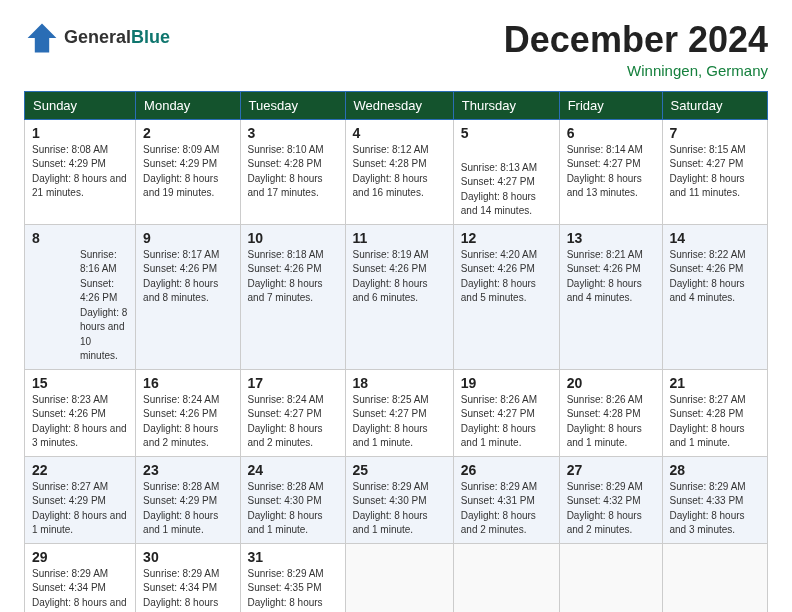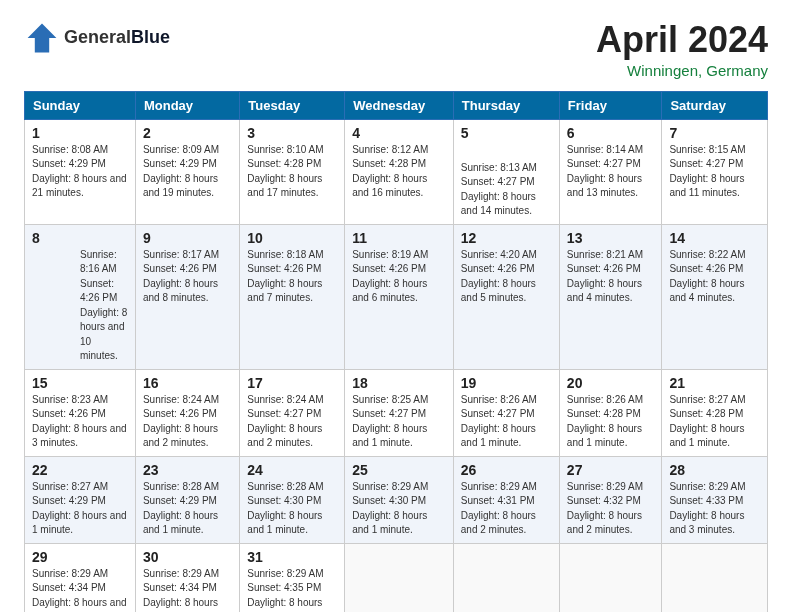--- a/index.html
+++ b/index.html
@@ -27,21 +27,21 @@
       line-height: 1.1;
     }
     .logo-general {
       font-size: 18px;
       font-weight: bold;
       color: #333;
     }
     .logo-blue {
       font-size: 18px;
       font-weight: bold;
-      color: #0f172a;
+      color: #0f766e;
     }
     .logo-icon {
       width: 36px;
       height: 36px;
       margin-right: 4px;
     }
     .title-block {
       text-align: right;
     }
     .month-title {
@@ -53,24 +53,24 @@
     .location {
       font-size: 15px;
       color: #15803d;
       margin-top: 2px;
     }
     .calendar {
       width: 100%;
       border-collapse: collapse;
     }
     .calendar th {
-      background: #0369a1;
+      background: #14532d;
       color: #fff;
       font-size: 13px;
-      font-weight: bold;
+      font-weight: normal;
       padding: 6px 8px;
       text-align: left;
       border: 1px solid #2a6db5;
     }
     .calendar td {
       vertical-align: top;
       border: 1px solid #ccc;
       padding: 5px 7px;
       width: 113px;
       min-height: 90px;
@@ -105,21 +105,21 @@
     <svg class="logo-icon" viewBox="0 0 40 40">
       <polygon points="20,4 36,20 28,20 28,36 12,36 12,20 4,20" fill="#2a6db5"></polygon>
       <polygon points="20,4 36,20 28,12" fill="#5ba3e0"></polygon>
     </svg>
     <div class="logo-text">
       <span class="logo-general">General</span>
       <span class="logo-blue">Blue</span>
     </div>
   </div>
   <div class="title-block">
-    <div class="month-title">April 2024</div>
+    <div class="month-title">December 2024</div>
     <div class="location">Winningen, Germany</div>
   </div>
 </div>
 
 <table class="calendar">
   <thead>
     <tr>
     <th>Sunday</th>
         <th>Monday</th>
         <th>Tuesday</th>

